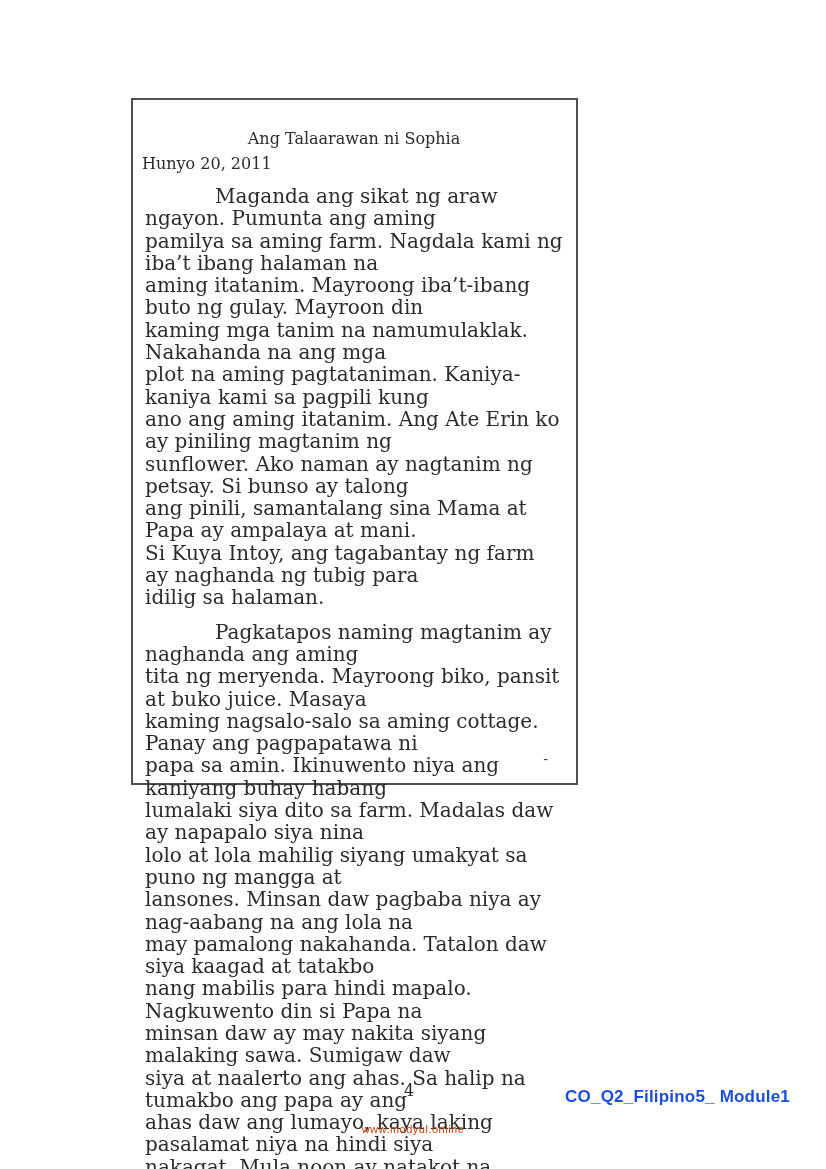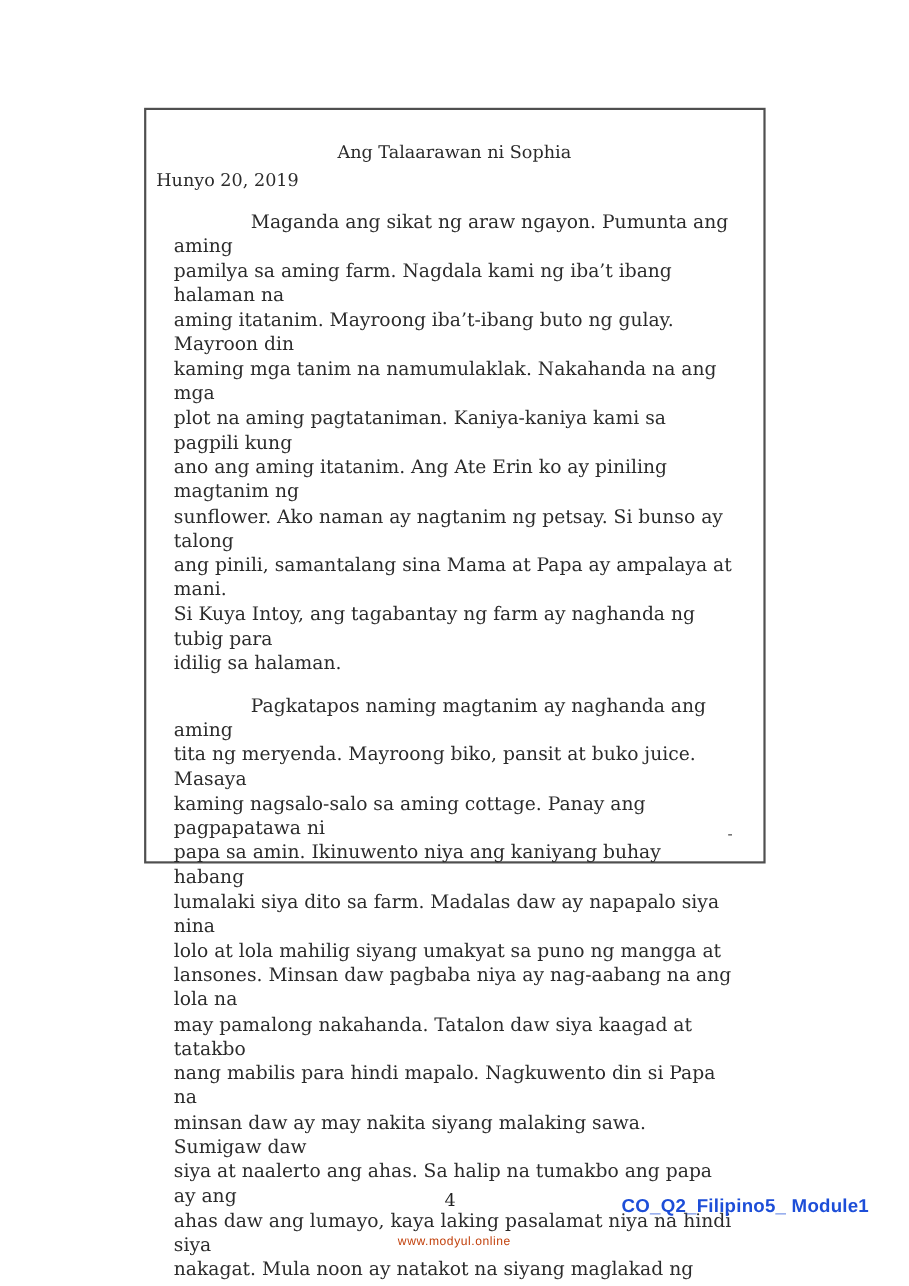--- a/index.html
+++ b/index.html
@@ -11,46 +11,46 @@
     overflow: hidden;
   }
   .page {
     position: relative;
     width: 826px; height: 1169px;
     background: #ffffff;
   }
   .story-box {
     position: absolute;
     left: 131px; top: 98px;
-    width: 565px; height: 687px;
+    width: 447px; height: 687px;
     border: 2px solid #4f4f4f;
     background: #ffffff;
     padding: 28px 10px 0 9px;
     color: #262626;
   }
   .story-title {
     text-align: center;
     font-size: 16px;
     line-height: 22px;
     margin-bottom: 3px;
     color: #2b2b2b;
   }
   .story-date {
     font-size: 16px;
     line-height: 22px;
     margin-bottom: 10px;
     color: #2b2b2b;
   }
   .story-para {
-    font-size: 17px;
+    font-size: 20px;
     line-height: 22.3px;
     white-space: pre-line;
     text-indent: 70px;
     color: #2b2b2b;
-    margin: 16px;
+    margin: 3px;
   }
   .story-para + .story-para {
     margin-top: 12px;
   }
   .box-dash {
     position: absolute;
     right: 28px; bottom: 16px;
     font-size: 14px;
     color: #444444;
   }
@@ -80,21 +80,21 @@
     letter-spacing: 0.5px;
   }
 </style>
 </head>
 <body>
 
 <div class="page">
 
   <div class="story-box">
     <div class="story-title">Ang Talaarawan ni Sophia</div>
-    <div class="story-date">Hunyo 20, 2019</div>
+    <div class="story-date">Hunyo 20, 2011</div>
     <p class="story-para">Maganda ang sikat ng araw ngayon. Pumunta ang aming
 pamilya sa aming farm. Nagdala kami ng iba’t ibang halaman na
 aming itatanim. Mayroong iba’t-ibang buto ng gulay. Mayroon din
 kaming mga tanim na namumulaklak. Nakahanda na ang mga
 plot na aming pagtataniman. Kaniya-kaniya kami sa pagpili kung
 ano ang aming itatanim. Ang Ate Erin ko ay piniling magtanim ng
 sunflower. Ako naman ay nagtanim ng petsay. Si bunso ay talong
 ang pinili, samantalang sina Mama at Papa ay ampalaya at mani.
 Si Kuya Intoy, ang tagabantay ng farm ay naghanda ng tubig para
 idilig sa halaman.</p>

